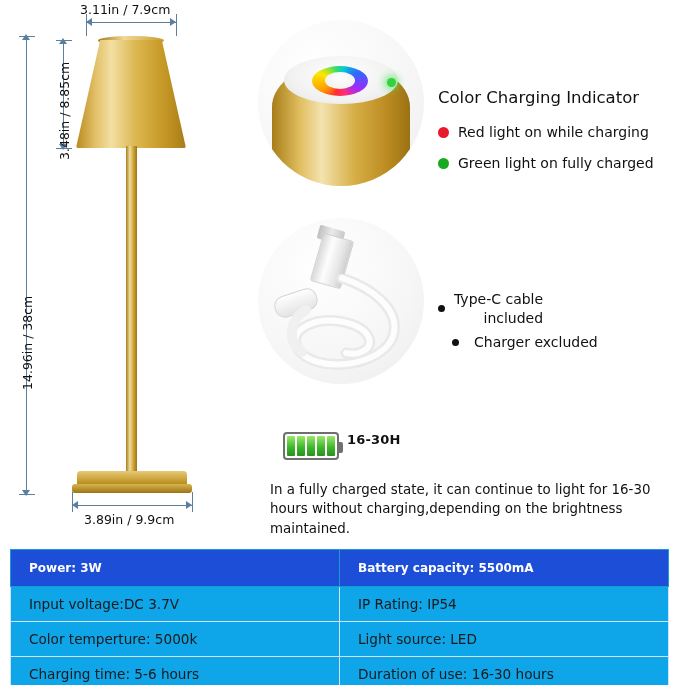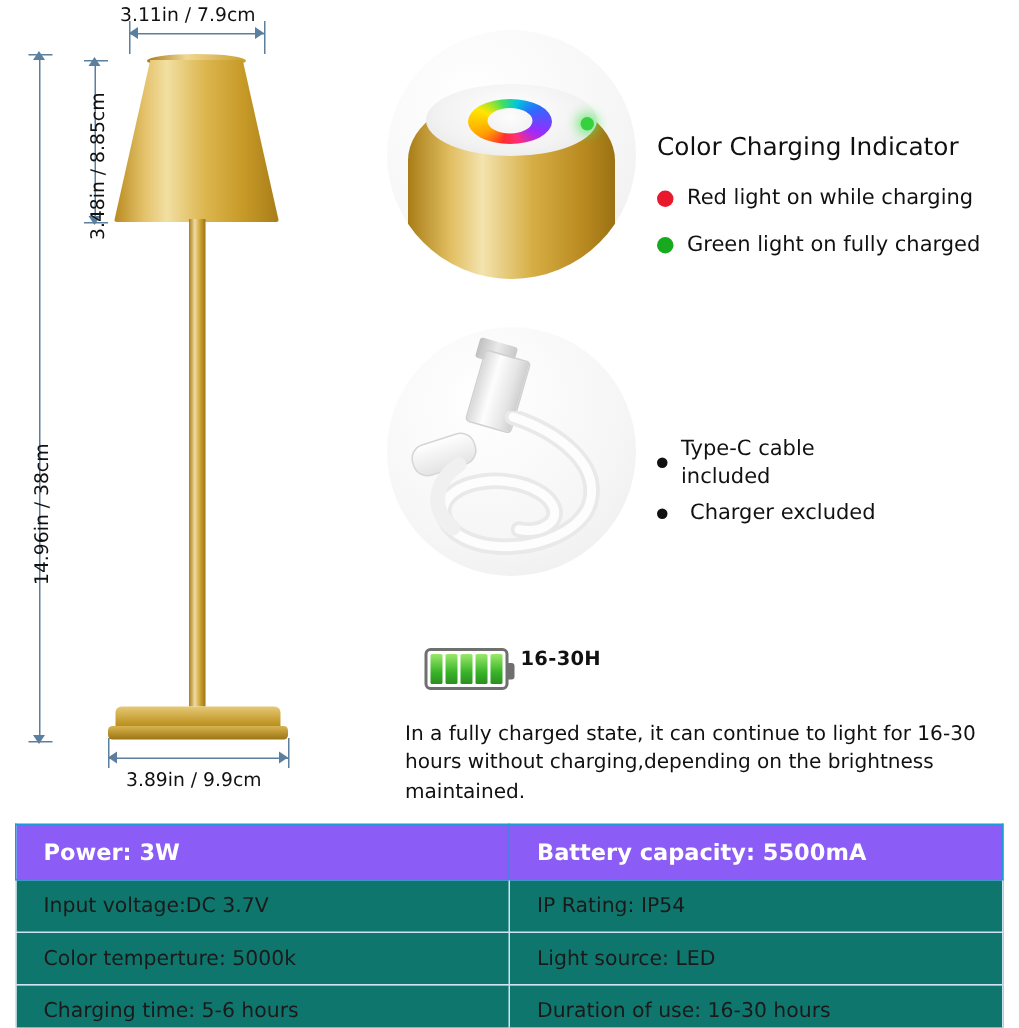--- a/index.html
+++ b/index.html
@@ -116,21 +116,21 @@
     position:absolute;left:16px;top:74px;width:42px;height:20px;
     background:linear-gradient(180deg,#fefefe,#e4e4e4);
     border-radius:10px;transform:rotate(-18deg);
     border:1px solid #d5d5d5;
   }
   .cable-curve{
     position:absolute;left:18px;top:56px;width:138px;height:100px;
   }
 
   .cable-b1{position:absolute;left:438px;top:290px;}
-  .cable-b2{position:absolute;left:438px;top:334px;gap:15px;}
+  .cable-b2{position:absolute;left:452px;top:334px;gap:15px;}
   .sq-dot{width:7px;height:7px;border-radius:50%;background:#111;display:inline-block;flex:none;}
 
   
   .battery{
     position:absolute;left:283px;top:432px;width:56px;height:28px;
     border:2px solid #6f6f6f;border-radius:4px;background:#fff;
     box-sizing:border-box;display:flex;align-items:center;padding:2px;gap:2px;
   }
   .battery:after{
     content:"";position:absolute;right:-6px;top:8px;width:5px;height:11px;
@@ -150,24 +150,24 @@
     border-collapse:collapse;
     font-size:13.6px;
   }
   .spec td{
     height:34px;vertical-align:middle;
     border:1px solid #cfe3f2;
     padding:0 0 0 18px;
     width:50%;
   }
   .spec tr.head td{
-    background:#8b5cf6;color:#ffffff;font-size:15px;font-weight:bold;
+    background:#1d4ed8;color:#ffffff;font-size:12px;font-weight:bold;
     border:1px solid #1b9ad6;height:36px;margin-left:24px;
   }
-  .spec tr td{background:#0f766e;}
+  .spec tr td{background:#0ea5e9;}
 </style>
 </head>
 <body>
 
 <div class="root">
 
   <div class="lamp-area">
 
     <div class="lamp-shade-top"></div>
     <div class="lamp-shade"></div>
@@ -230,21 +230,21 @@
     <div class="usb-c"></div>
     <svg class="cable-curve" viewBox="0 0 138 100">
       <path d="M66 4 C 96 14, 122 34, 118 58 C 114 84, 70 96, 42 88 C 18 81, 12 62, 30 52 C 50 41, 84 48, 92 62 C 99 74, 84 82, 70 79" fill="none" stroke="#e9e9e9" stroke-width="11" stroke-linecap="round"></path>
       <path d="M66 4 C 96 14, 122 34, 118 58 C 114 84, 70 96, 42 88 C 18 81, 12 62, 30 52 C 50 41, 84 48, 92 62 C 99 74, 84 82, 70 79" fill="none" stroke="#fdfdfd" stroke-width="6" stroke-linecap="round"></path>
       <path d="M30 36 C 14 46, 10 66, 26 78" fill="none" stroke="#f0f0f0" stroke-width="10" stroke-linecap="round"></path>
     </svg>
   </div>
 
   <div class="bullet-row cable-b1">
     <span class="sq-dot"></span>
-    <span style="display:inline-block;line-height:1.35;">
+    <span style="display:inline-block;line-height:1.35;text-align:right;">
       <span style="display:block;">Type-C cable</span>
       <span style="display:block;">included</span>
     </span>
   </div>
   <div class="bullet-row cable-b2">
     <span class="sq-dot"></span>
     <span>Charger excluded</span>
   </div>
 
   <div class="battery">

